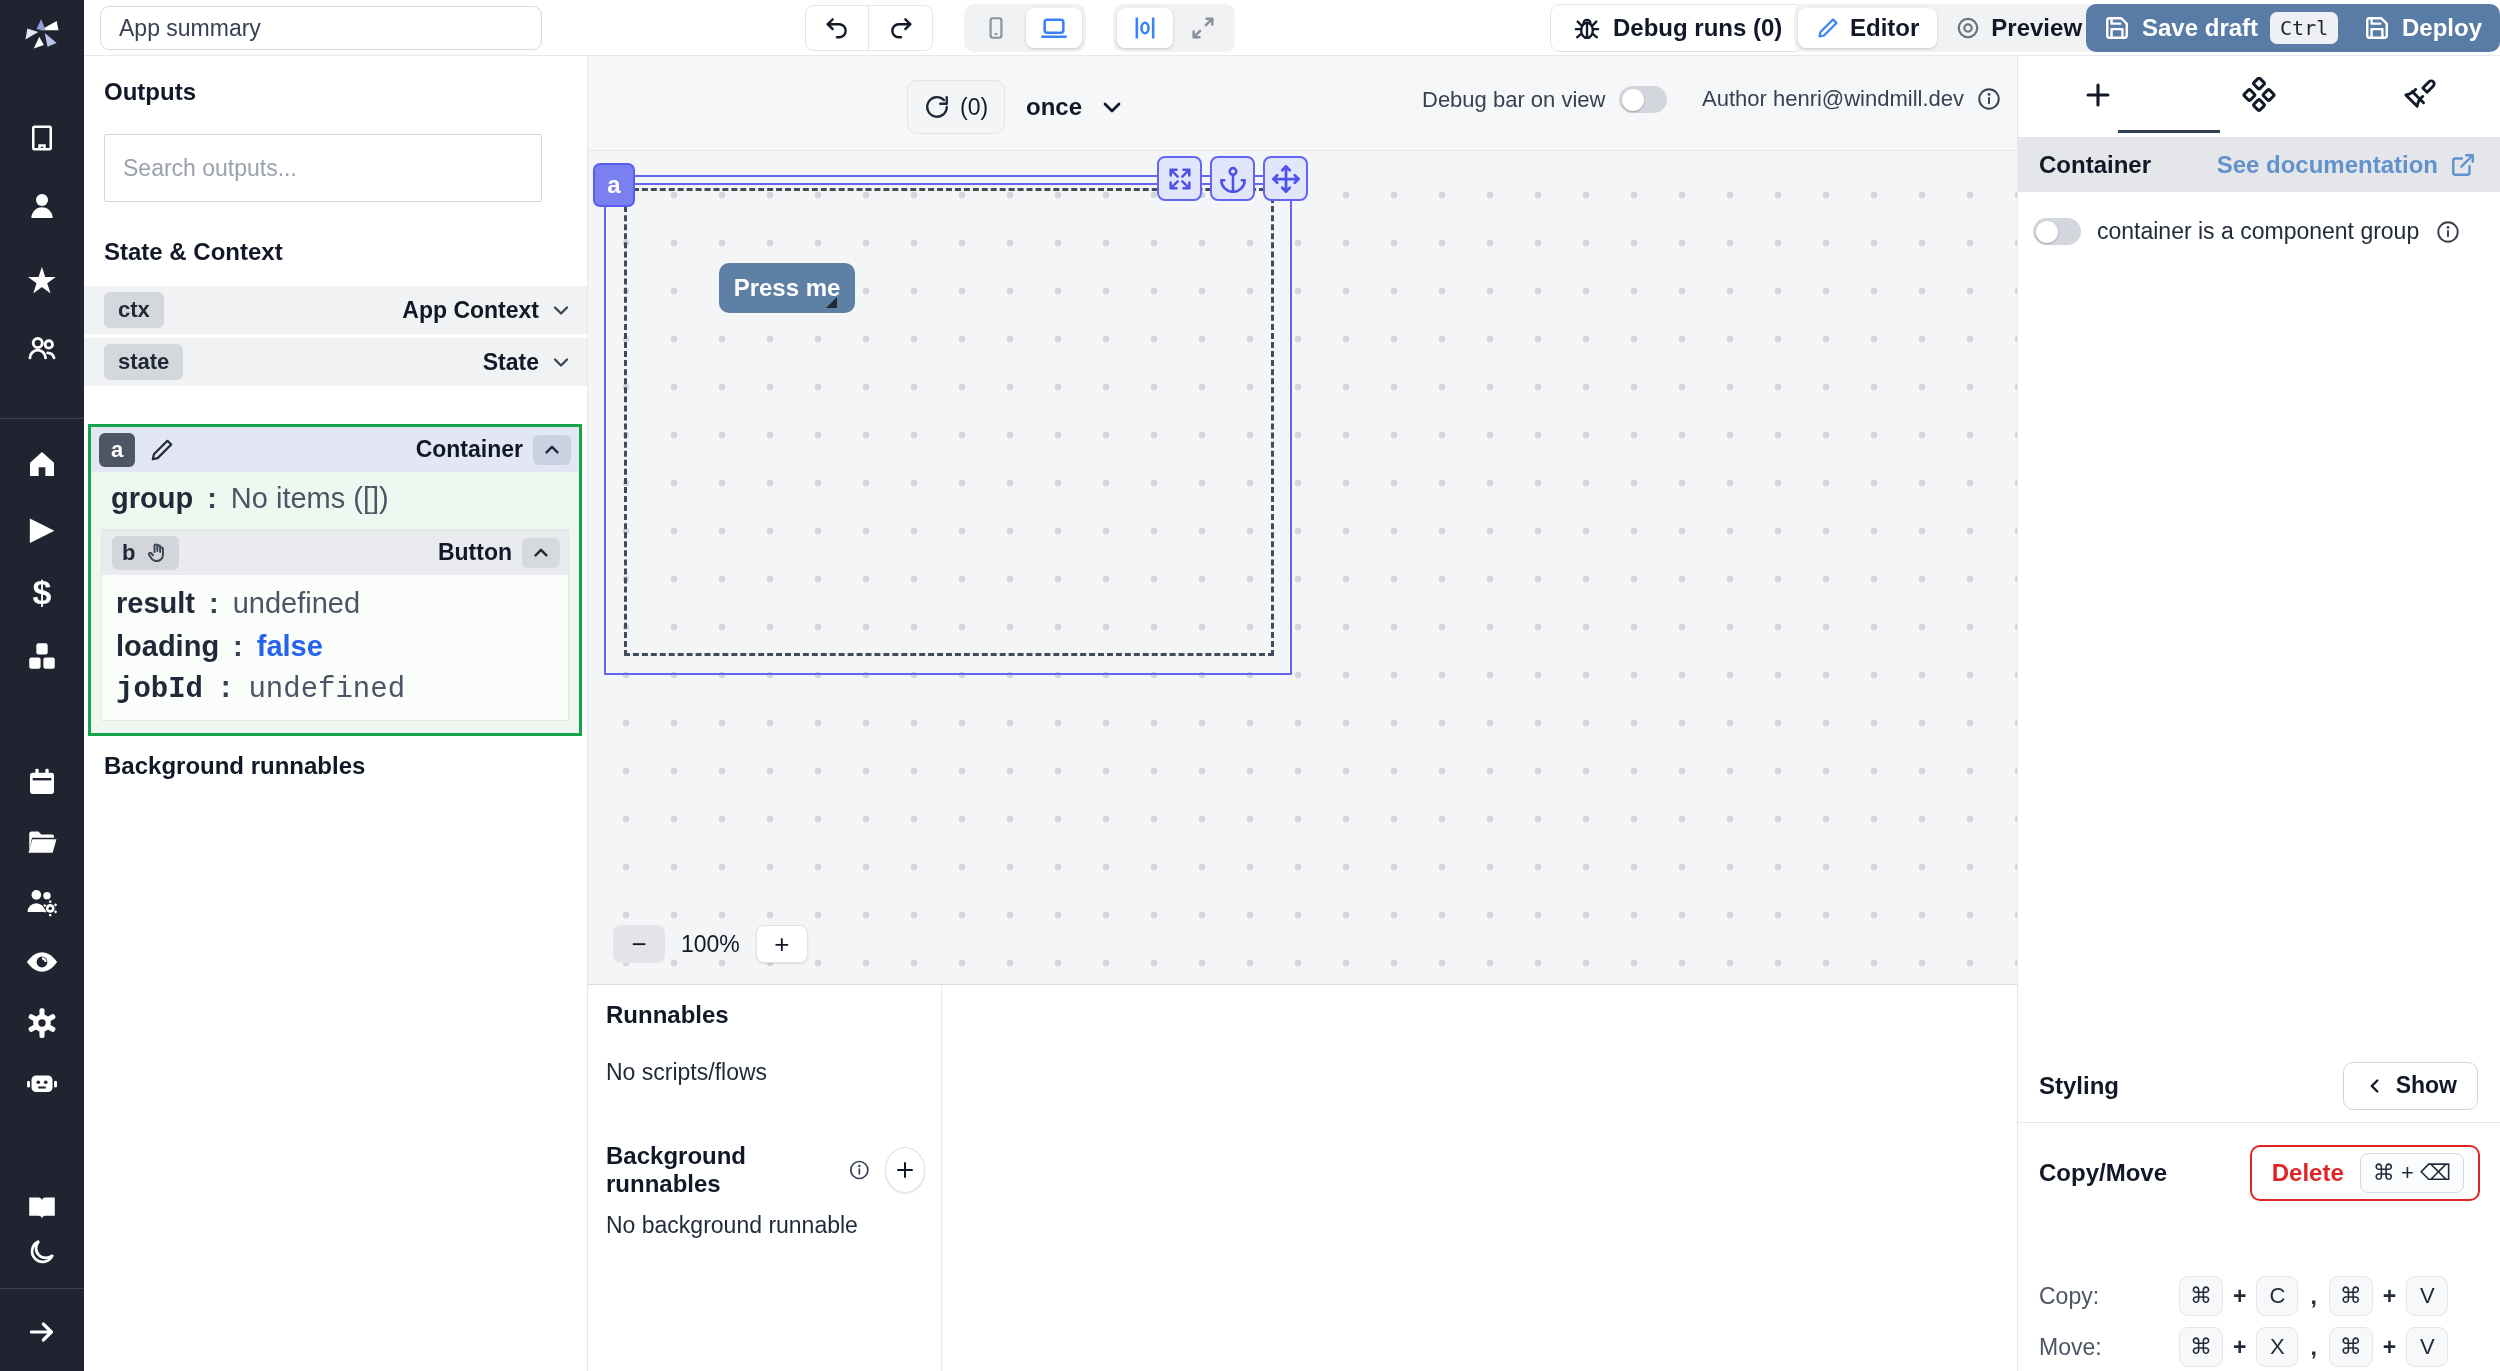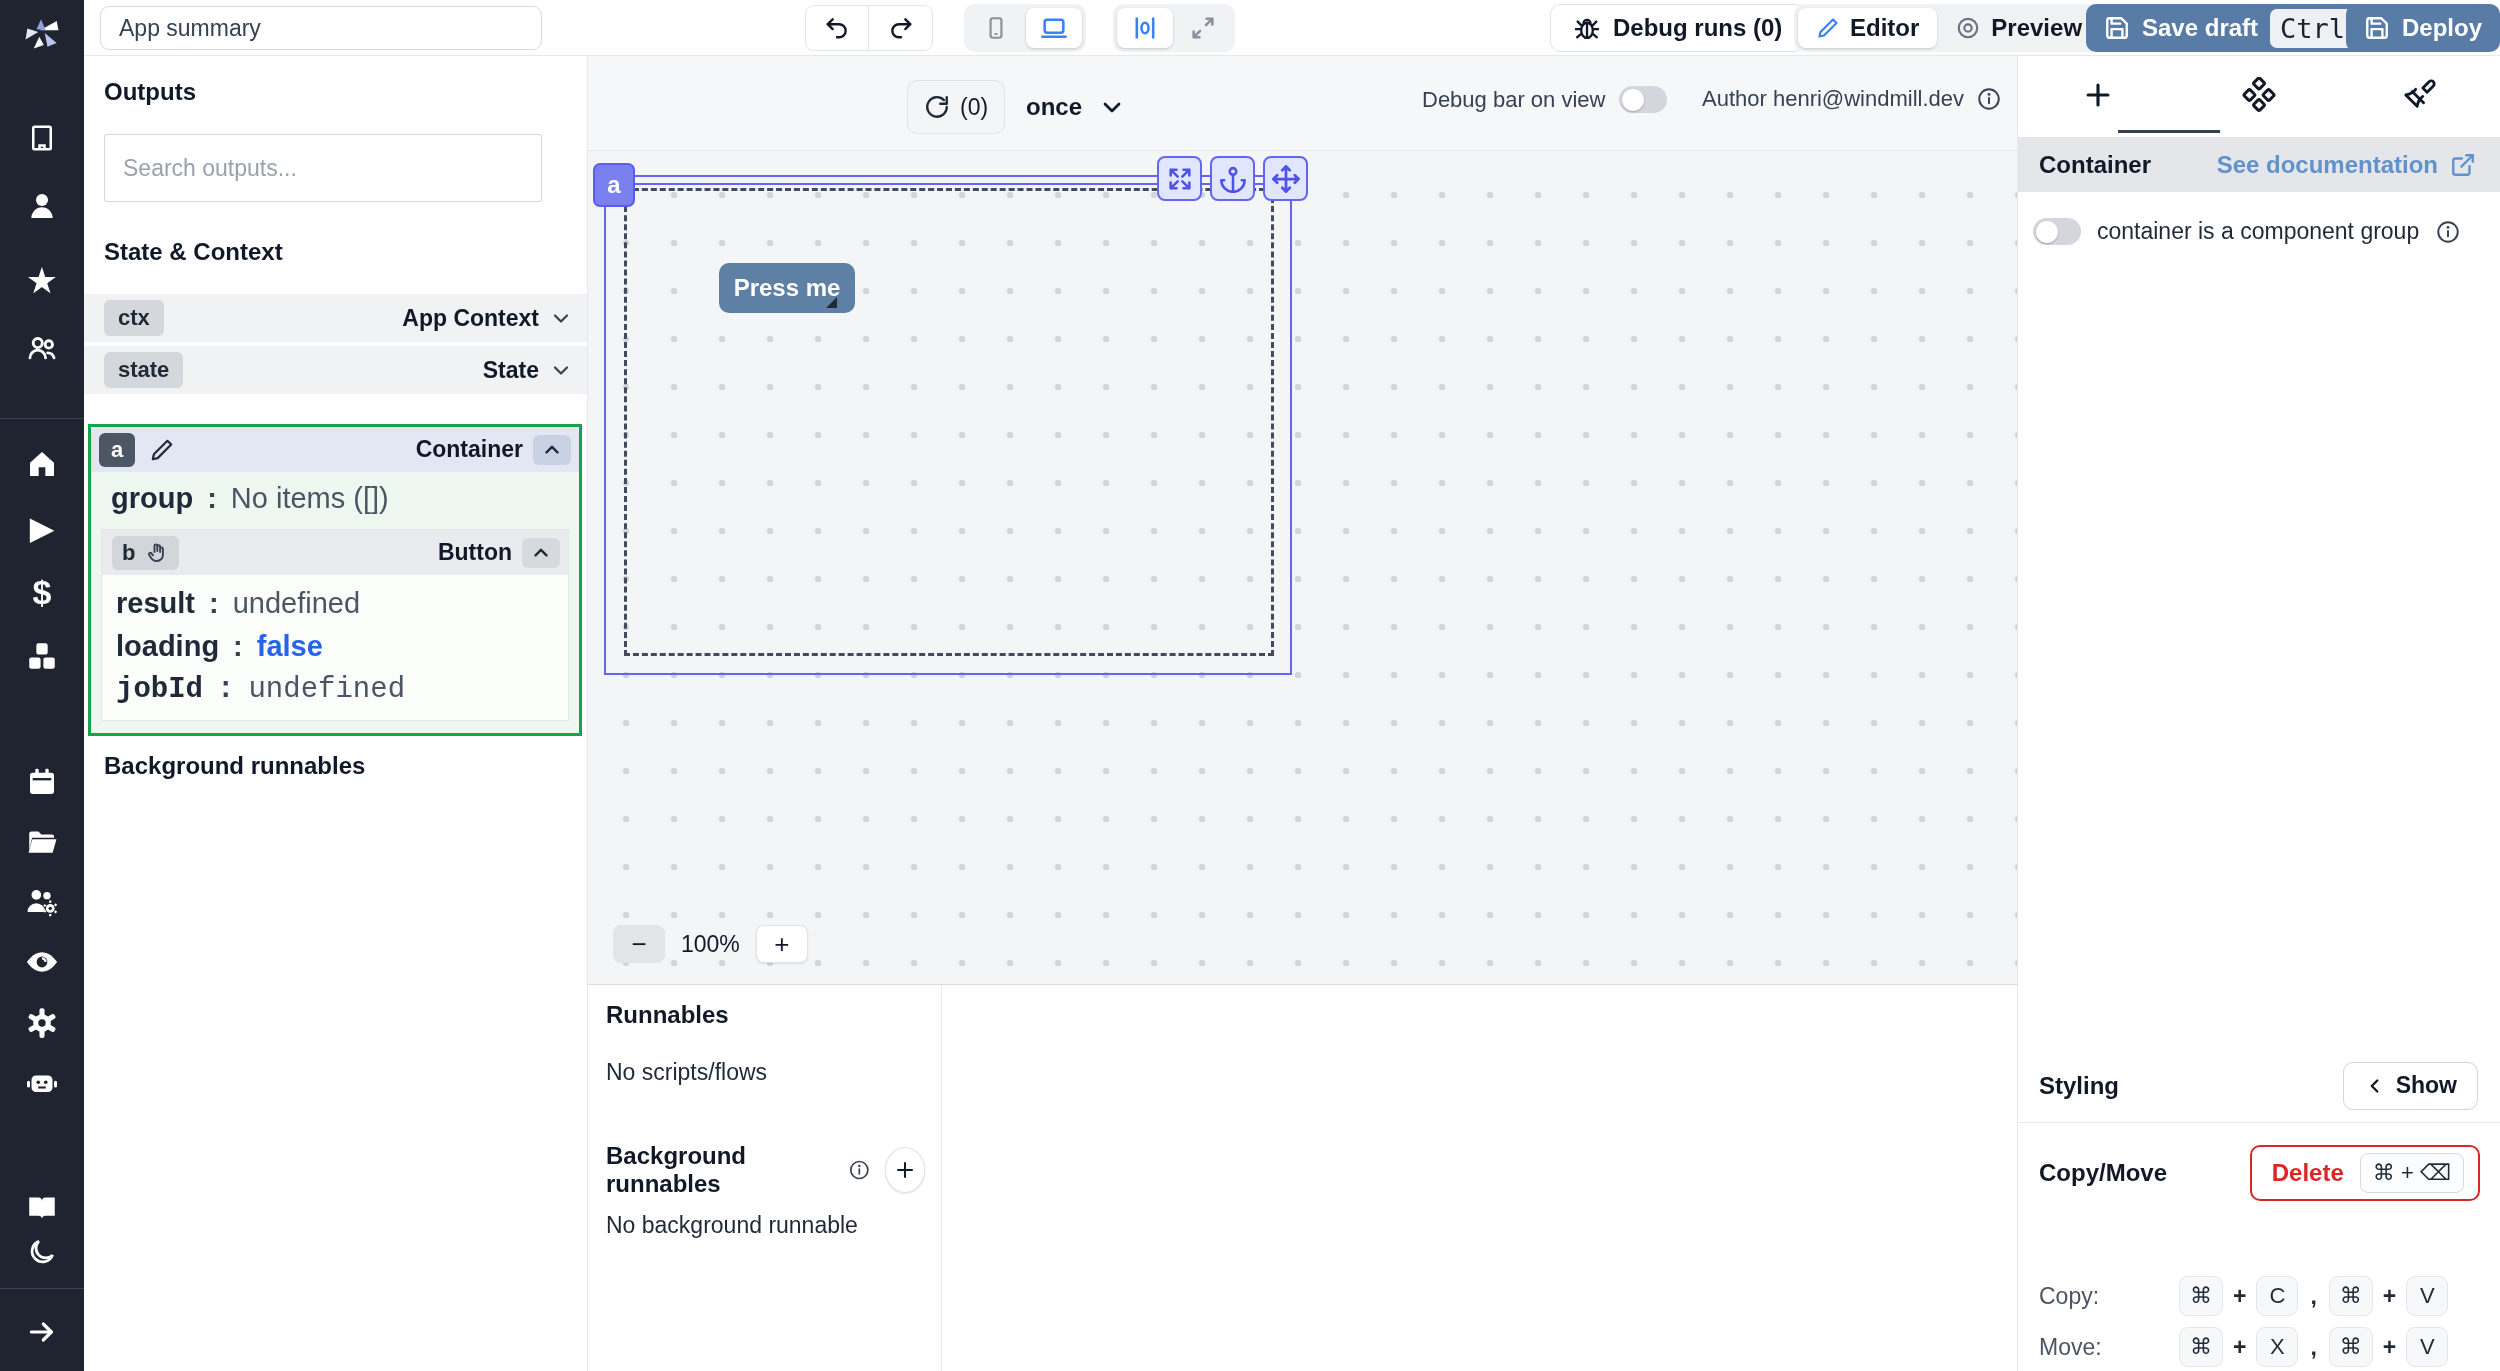--- a/index.html
+++ b/index.html
@@ -22,21 +22,21 @@
   .icon-btn.r { border-radius:0 9px 9px 0; border-left:none; }
   .pillgroup { position:absolute; top:4px; height:48px; background:#f1f2f4; border-radius:10px; display:flex; align-items:center; padding:0 4px; gap:2px; }
   .pill-cell { width:56px; height:40px; display:flex; align-items:center; justify-content:center; border-radius:8px; cursor:pointer; }
   .pill-cell.sel { background:#fff; box-shadow:0 1px 3px rgba(0,0,0,.18); }
   .kebab { position:absolute; top:8px; font-size:30px; color:#111827; cursor:pointer; letter-spacing:0; }
   .debug-btn { position:absolute; top:4px; height:48px; background:#fff; border:1.5px solid #e0e3e7; border-radius:10px; display:flex; align-items:center; gap:12px; padding:0 22px; font-size:24px; font-weight:600; color:#111827; cursor:pointer; }
   .mode-group { position:absolute; top:4px; height:48px; background:#f1f2f4; border-radius:10px; display:flex; align-items:center; padding:0 4px; }
   .mode-cell { height:40px; display:flex; align-items:center; gap:10px; padding:0 18px; border-radius:8px; font-size:24px; font-weight:600; color:#111827; cursor:pointer; }
   .mode-cell.sel { background:#fff; box-shadow:0 1px 3px rgba(0,0,0,.18); }
   .primary-btn { position:absolute; top:4px; height:48px; background:#587ca6; border-radius:10px; display:flex; align-items:center; gap:12px; padding:0 18px; color:#fff; font-size:24px; font-weight:700; cursor:pointer; border:none; }
-  .kbd-chip { background:#eef0f3; color:#1b2430; border-radius:7px; font-family:"DejaVu Sans Mono",monospace; font-size:27px; padding:4px 10px; font-weight:400;text-align:center; }
+  .kbd-chip { background:#eef0f3; color:#1b2430; border-radius:7px; font-family:"DejaVu Sans Mono",monospace; font-size:20px; padding:4px 10px; font-weight:400;text-align:center; }
 
   
   .left-panel { position:absolute; left:84px; top:56px; width:504px; height:1315px; background:#fff; border-right:1px solid #e6e8eb; z-index:20; }
   .lp-h { font-size:24px; font-weight:700; color:#111827; margin:0 0 0 20px; }
   .search-input { position:absolute; left:20px; top:78px; width:438px; height:68px; border:1.5px solid #d3d7dc; border-radius:2px; padding:0 18px; font-size:23px; color:#374151; outline:none; }
   .search-input::placeholder { color:#9aa1ab; }
   .sc-row { width:100%; height:48px; background:#f0f2f4; display:flex; align-items:center; padding:0 14px 0 20px; margin-bottom:4px; cursor:pointer; }
   .sc-badge { background:#d4d7db; border-radius:6px; padding:5px 14px; font-size:22px; font-weight:600; color:#1f2937; }
   .sc-type { margin-left:auto; font-size:23px; font-weight:700; color:#111827; display:flex; align-items:center; gap:10px; }
 
@@ -340,21 +340,21 @@
       </svg>
     <span>Deploy</span>
   </div>
 </div>
 
 <div class="left-panel">
   <div class="lp-h" style="margin-top:22px;">Outputs</div>
   <input class="search-input" placeholder="Search outputs..." style="">
   <div class="lp-h" style="margin-top:132px;">State &amp; Context</div>
 
-  <div style="margin-top:28px;">
+  <div style="margin-top:20px;">
     <div class="sc-row">
       <span class="sc-badge">ctx</span>
       <span class="sc-type">
         <span>App Context</span>
         <svg width="24" height="24" viewBox="0 0 24 24" fill="none" stroke="#374151" stroke-width="2.2" stroke-linecap="round" stroke-linejoin="round">
             <path d="M6 9.5l6 6 6-6"></path>
           </svg>
       </span>
     </div>
     <div class="sc-row">

